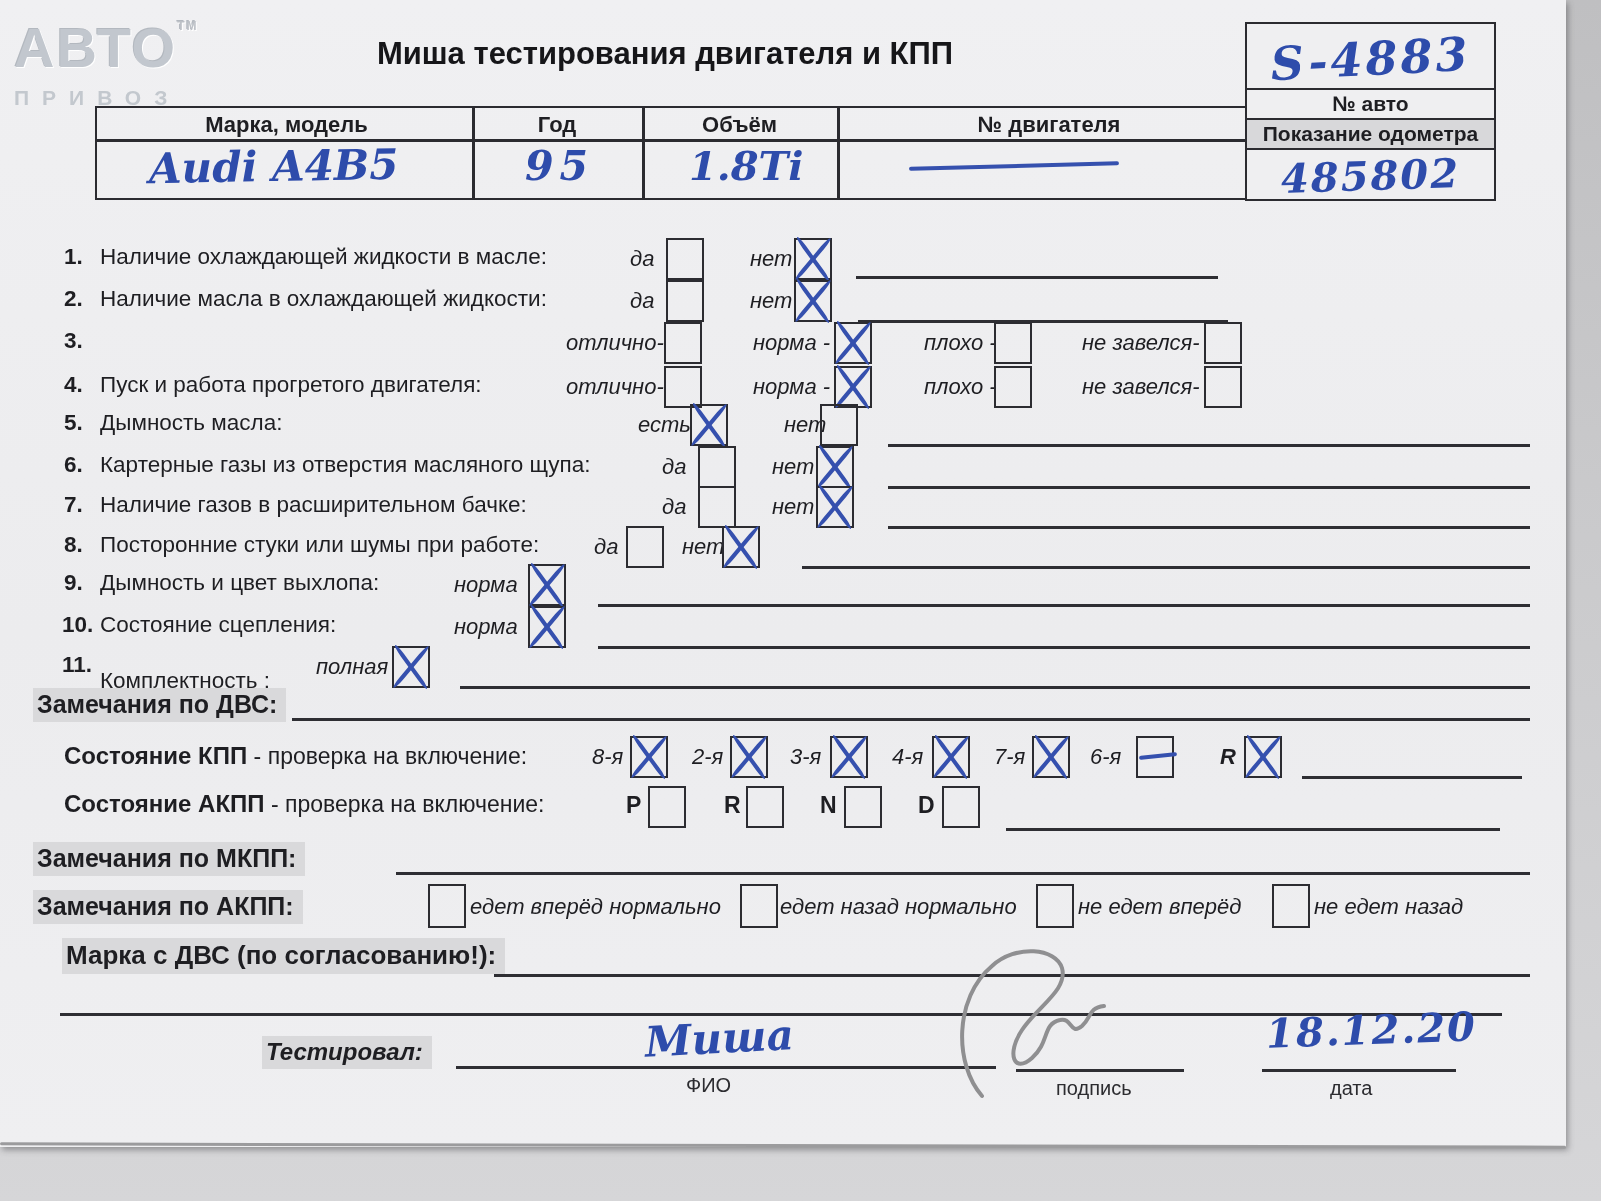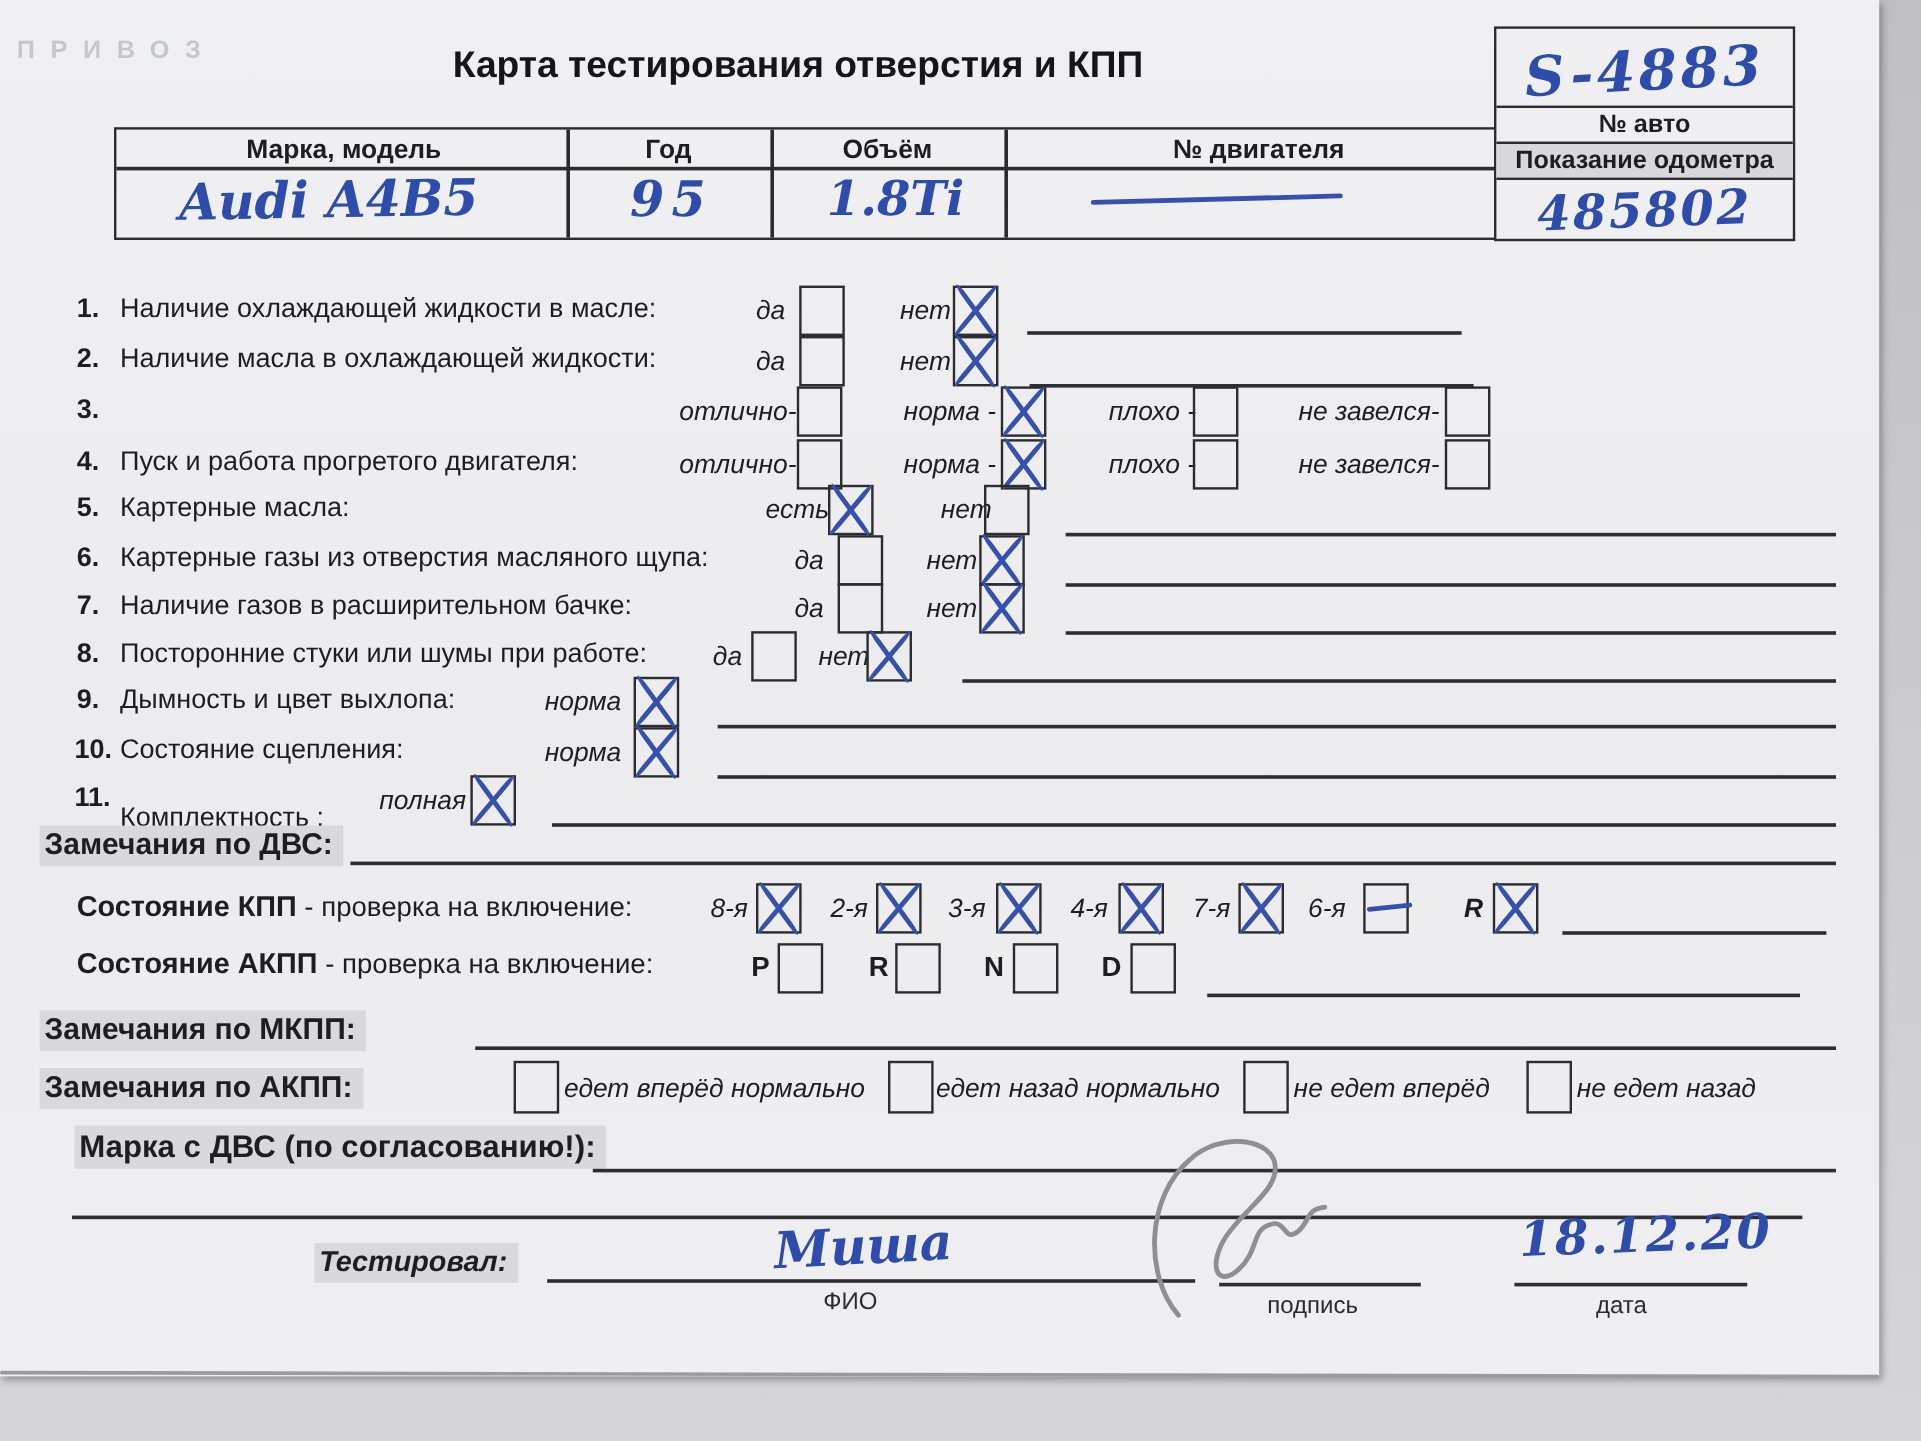--- a/index.html
+++ b/index.html
@@ -63,24 +63,25 @@
   .smlbl{position:absolute;font-size:20px;color:#2c2c30;}
   .ink-stroke{position:absolute;background:#3550ae;border-radius:3px;}
 </style>
 </head>
 <body>
 
 <div class="paper"></div>
 <div class="paper-edge"></div>
 
 <div class="logo">
+  <div class="logo-brand"><span>АВТО</span><span class="logo-tm">TM</span></div>
   <div class="logo-sub">ПРИВОЗ</div>
 </div>
 
-<div class="title">Карта тестирования отверстия и КПП</div>
+<div class="title">Миша тестирования двигателя и КПП</div>
 
 <div class="htable">
   <div class="vln" style="left:375px"></div>
   <div class="vln" style="left:545px"></div>
   <div class="vln" style="left:740px"></div>
   <div class="hln"></div>
   <div class="th" style="left:0;width:379px">Марка, модель</div>
   <div class="th" style="left:375px;width:170px">Год</div>
   <div class="th" style="left:545px;width:195px">Объём</div>
   <div class="th" style="left:740px;width:424px">№ двигателя</div>
@@ -141,21 +142,21 @@
   <span class="opt" style="left:753px;top:10px">норма -</span>
   <span class="cb mark-x" style="left:834px;top:2px"></span>
   <span class="opt" style="left:924px;top:10px">плохо -</span>
   <span class="cb" style="left:994px;top:2px"></span>
   <span class="opt" style="left:1082px;top:10px">не завелся-</span>
   <span class="cb" style="left:1204px;top:2px"></span>
 </div>
 
 <div class="row" style="top:402px">
   <span class="itemnum" style="left:64px;top:8px">5.</span>
-  <span class="itemlbl" style="left:100px;top:8px">Картерные масла:</span>
+  <span class="itemlbl" style="left:100px;top:8px">Дымность масла:</span>
   <span class="opt" style="left:638px;top:10px">есть</span>
   <span class="cb mark-x" style="left:690px;top:2px"></span>
   <span class="opt" style="left:784px;top:10px">нет</span>
   <span class="cb" style="left:820px;top:2px"></span>
   <span class="bline" style="left:888px;top:42px;width:642px"></span>
 </div>
 
 <div class="row" style="top:444px">
   <span class="itemnum" style="left:64px;top:8px">6.</span>
   <span class="itemlbl" style="left:100px;top:8px">Картерные газы из отверстия масляного щупа:</span>

